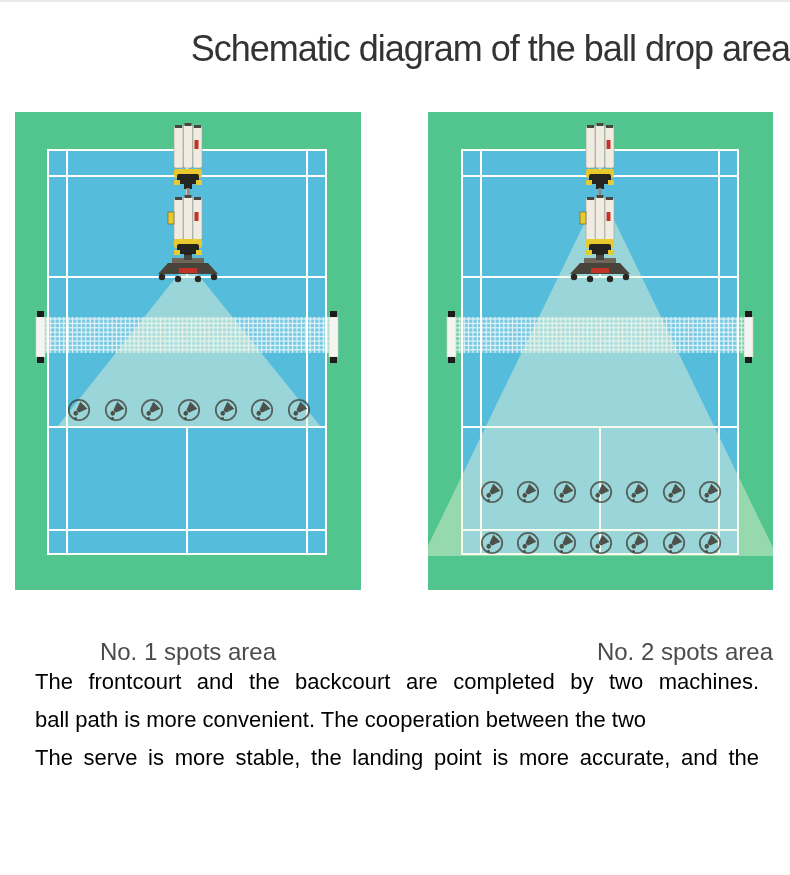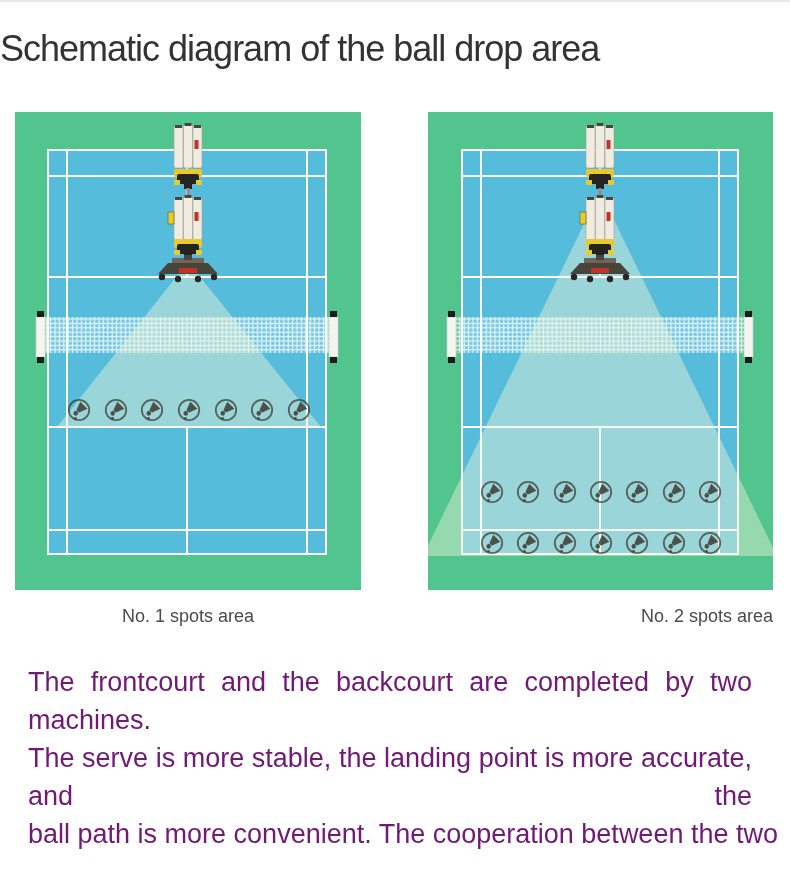--- a/index.html
+++ b/index.html
@@ -1,30 +1,30 @@
 <!DOCTYPE html>
 <html><head>
 <meta charset="utf-8">
 <style>
   html,body{margin:0;padding:0;background:#ffffff;}
   body{width:790px;height:875px;position:relative;overflow:hidden;
        font-family:"Liberation Sans",sans-serif;}
   .top-border{position:absolute;left:0;top:0;width:790px;height:2px;background:#e9e9e9;}
-  .page-title{position:absolute;left:0;top:28px;width:790px;text-align:left;
+  .page-title{position:absolute;left:0;top:28px;width:790px;text-align:right;
       font-size:36px;font-weight:400;letter-spacing:-1px;color:#333333;margin:0;}
   .panel{position:absolute;top:112px;}
   .panel svg{display:block;}
   #panel-0{left:15px;}
   #panel-1{left:428px;}
-  .panel-label{position:absolute;top:606px;text-align:center;
-      font-size:18px;color:#4b4b4b;}
+  .panel-label{position:absolute;top:638px;text-align:center;
+      font-size:24px;color:#4b4b4b;}
   #label-0{left:15px;width:346px;}
   #label-1{left:428px;width:345px;text-align:right;}
-  .description{position:absolute;left:28px;top:663px;width:724px;
-      font-size:27px;line-height:38px;color:#701a75;}
+  .description{position:absolute;left:35px;top:663px;width:724px;
+      font-size:22px;line-height:38px;color:#000000;}
   .description .line{white-space:nowrap;}
   .description .line.stretch{white-space:normal;text-align:justify;text-align-last:justify;}
 </style>
 </head>
 <body>
 
 <div class="top-border"></div>
 
 <h1 class="page-title">Schematic diagram of the ball drop area</h1>
 
@@ -347,15 +347,15 @@
         <rect x="591" y="268" width="18" height="5" fill="#c23227"></rect>
       </g>
     </svg>
   </div>
 
 <div id="label-0" class="panel-label">No. 1 spots area</div>
 <div id="label-1" class="panel-label">No. 2 spots area</div>
 
 <div class="description">
     <div class="line stretch">The frontcourt and the backcourt are completed by two machines.</div>
+    <div class="line">ball path is more convenient. The cooperation between the two</div>
     <div class="line stretch">The serve is more stable, the landing point is more accurate, and the</div>
-    <div class="line">ball path is more convenient. The cooperation between the two</div>
   </div>
 
 </body></html>

